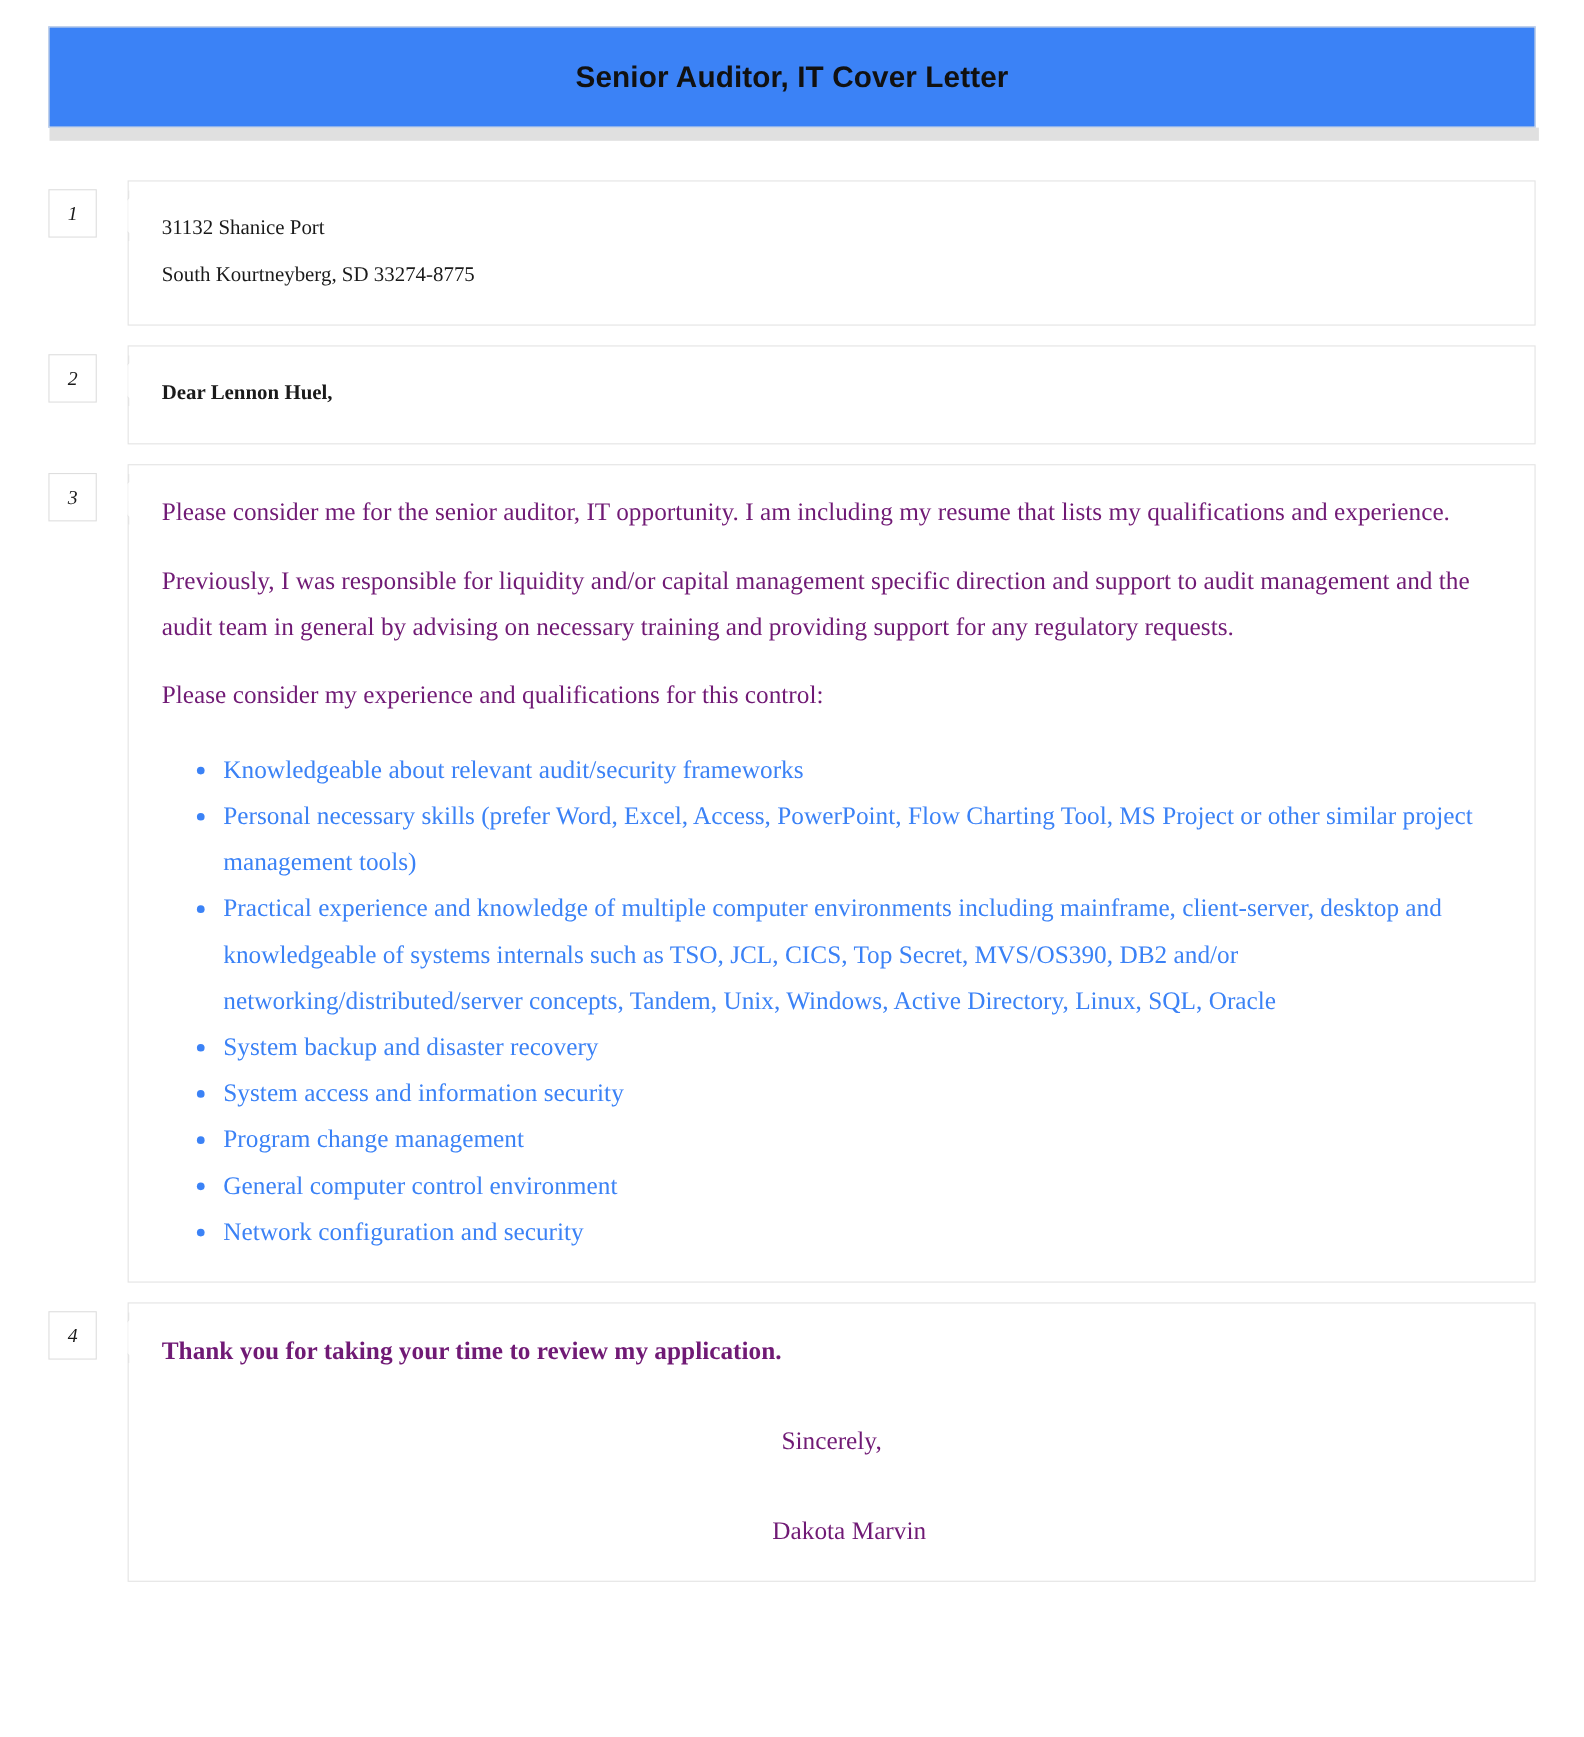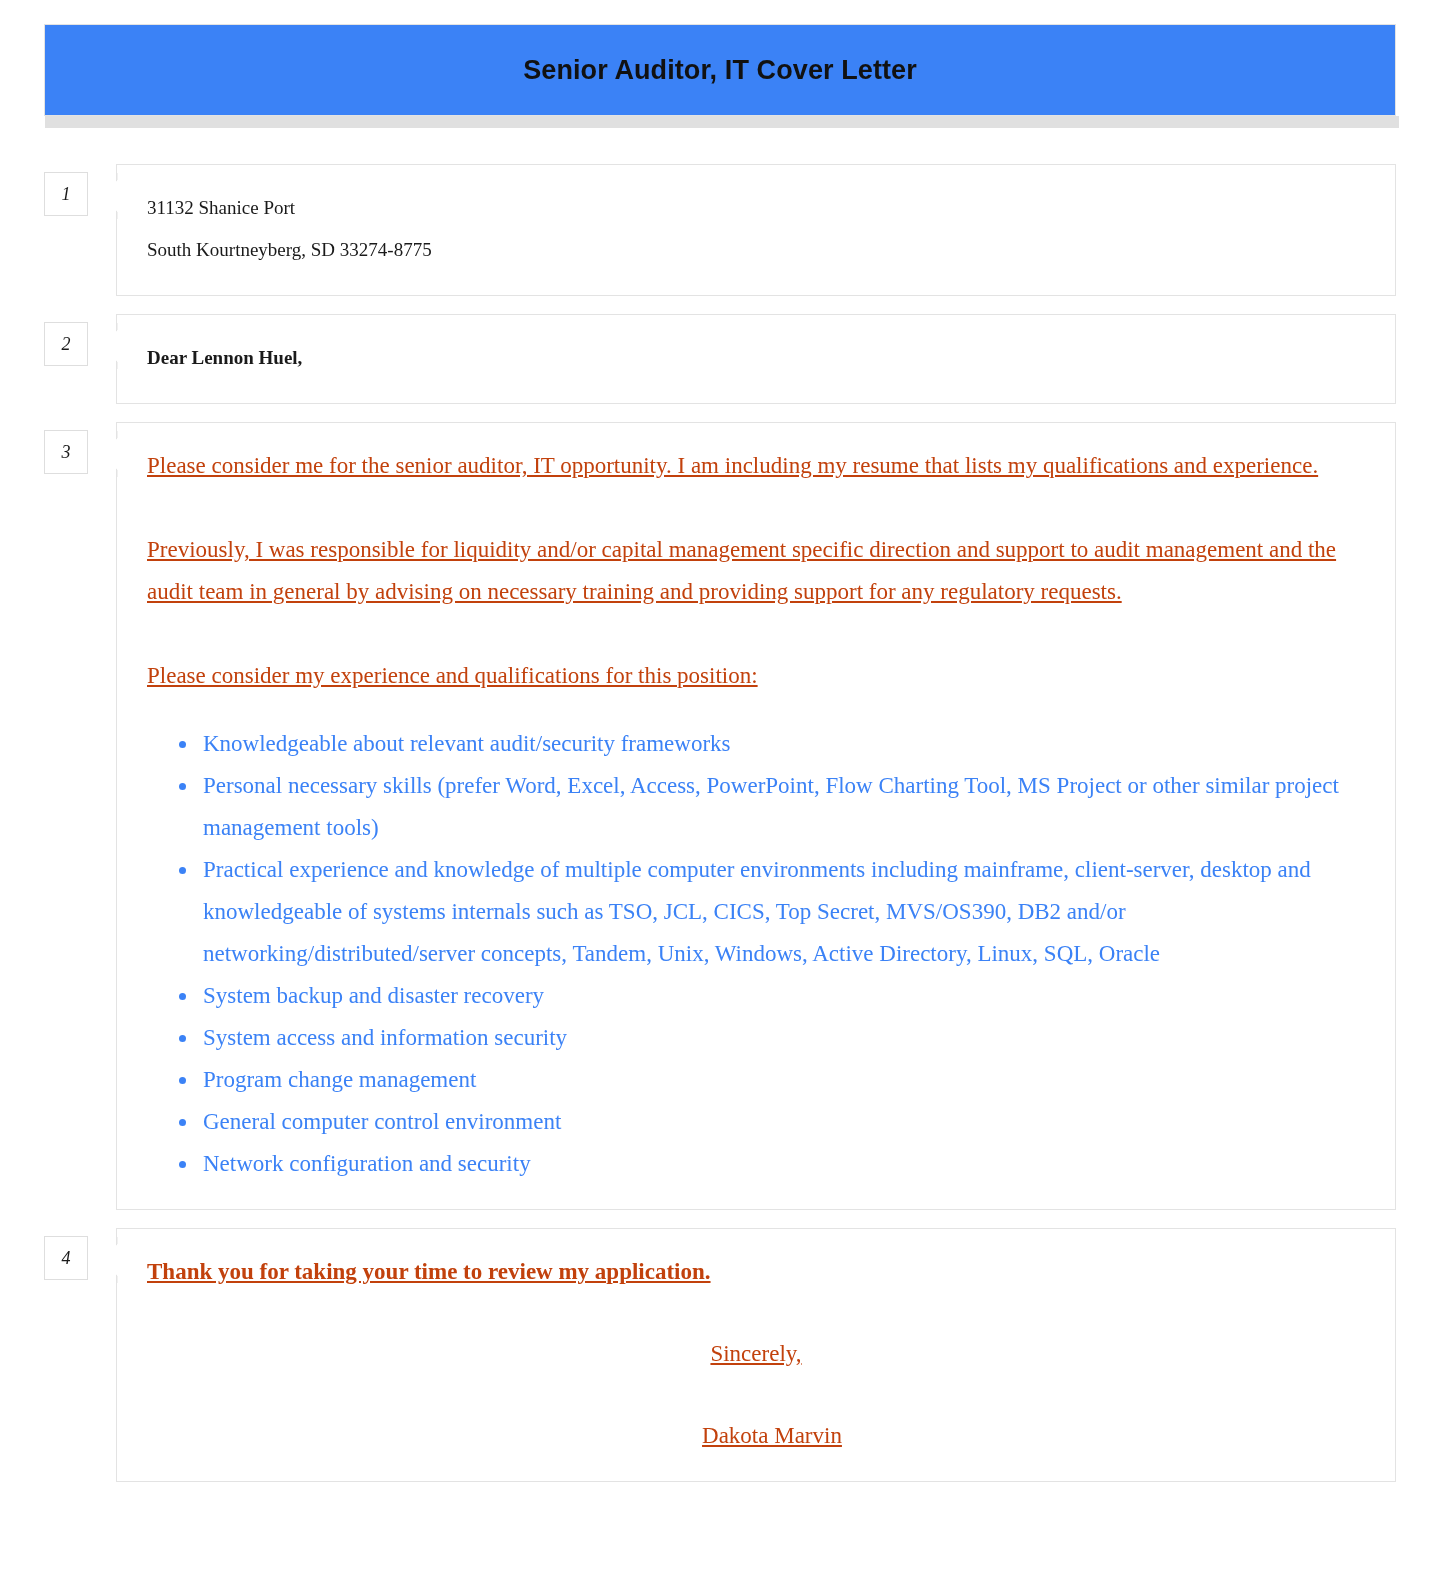--- a/index.html
+++ b/index.html
@@ -103,25 +103,24 @@
     font-size: 19px;
     line-height: 42px;
     color: #1a1a1a;
   }
   .line.bold {
     font-weight: bold;
   }
   .para {
     font-size: 23px;
     line-height: 42px;
-    color: #c2410c;
+    color: #701a75;
     margin: 0;
-    text-decoration: underline;
-  }
-  .para + .para { margin-top: 42px; }
+  }
+  .para + .para { margin-top: 20px; }
 
   ul.skills {
     margin: 26px 0 0 0;
     padding-left: 52px;
     list-style: disc;
   }
   ul.skills li {
     font-size: 23px;
     line-height: 42px;
     color: #3b82f6;
@@ -180,21 +179,21 @@
         <span>3</span>
       </div>
       <div class="panel">
         <div class="notch">
           <svg width="30" height="46" viewBox="0 0 30 46">
             <path d="M1 0 L1 7 L-13 23 L1 39 L1 46" fill="#ffffff" stroke="#e3e3e3" stroke-width="1"></path>
           </svg>
         </div>
         <p class="para">Please consider me for the senior auditor, IT opportunity. I am including my resume that lists my qualifications and experience.</p>
         <p class="para">Previously, I was responsible for liquidity and/or capital management specific direction and support to audit management and the audit team in general by advising on necessary training and providing support for any regulatory requests.</p>
-        <p class="para">Please consider my experience and qualifications for this position:</p>
+        <p class="para">Please consider my experience and qualifications for this control:</p>
         <ul class="skills">
           <li>Knowledgeable about relevant audit/security frameworks</li>
           <li>Personal necessary skills (prefer Word, Excel, Access, PowerPoint, Flow Charting Tool, MS Project or other similar project management tools)</li>
           <li>Practical experience and knowledge of multiple computer environments including mainframe, client-server, desktop and knowledgeable of systems internals such as TSO, JCL, CICS, Top Secret, MVS/OS390, DB2 and/or networking/distributed/server concepts, Tandem, Unix, Windows, Active Directory, Linux, SQL, Oracle</li>
           <li>System backup and disaster recovery</li>
           <li>System access and information security</li>
           <li>Program change management</li>
           <li>General computer control environment</li>
           <li>Network configuration and security</li>
         </ul>

